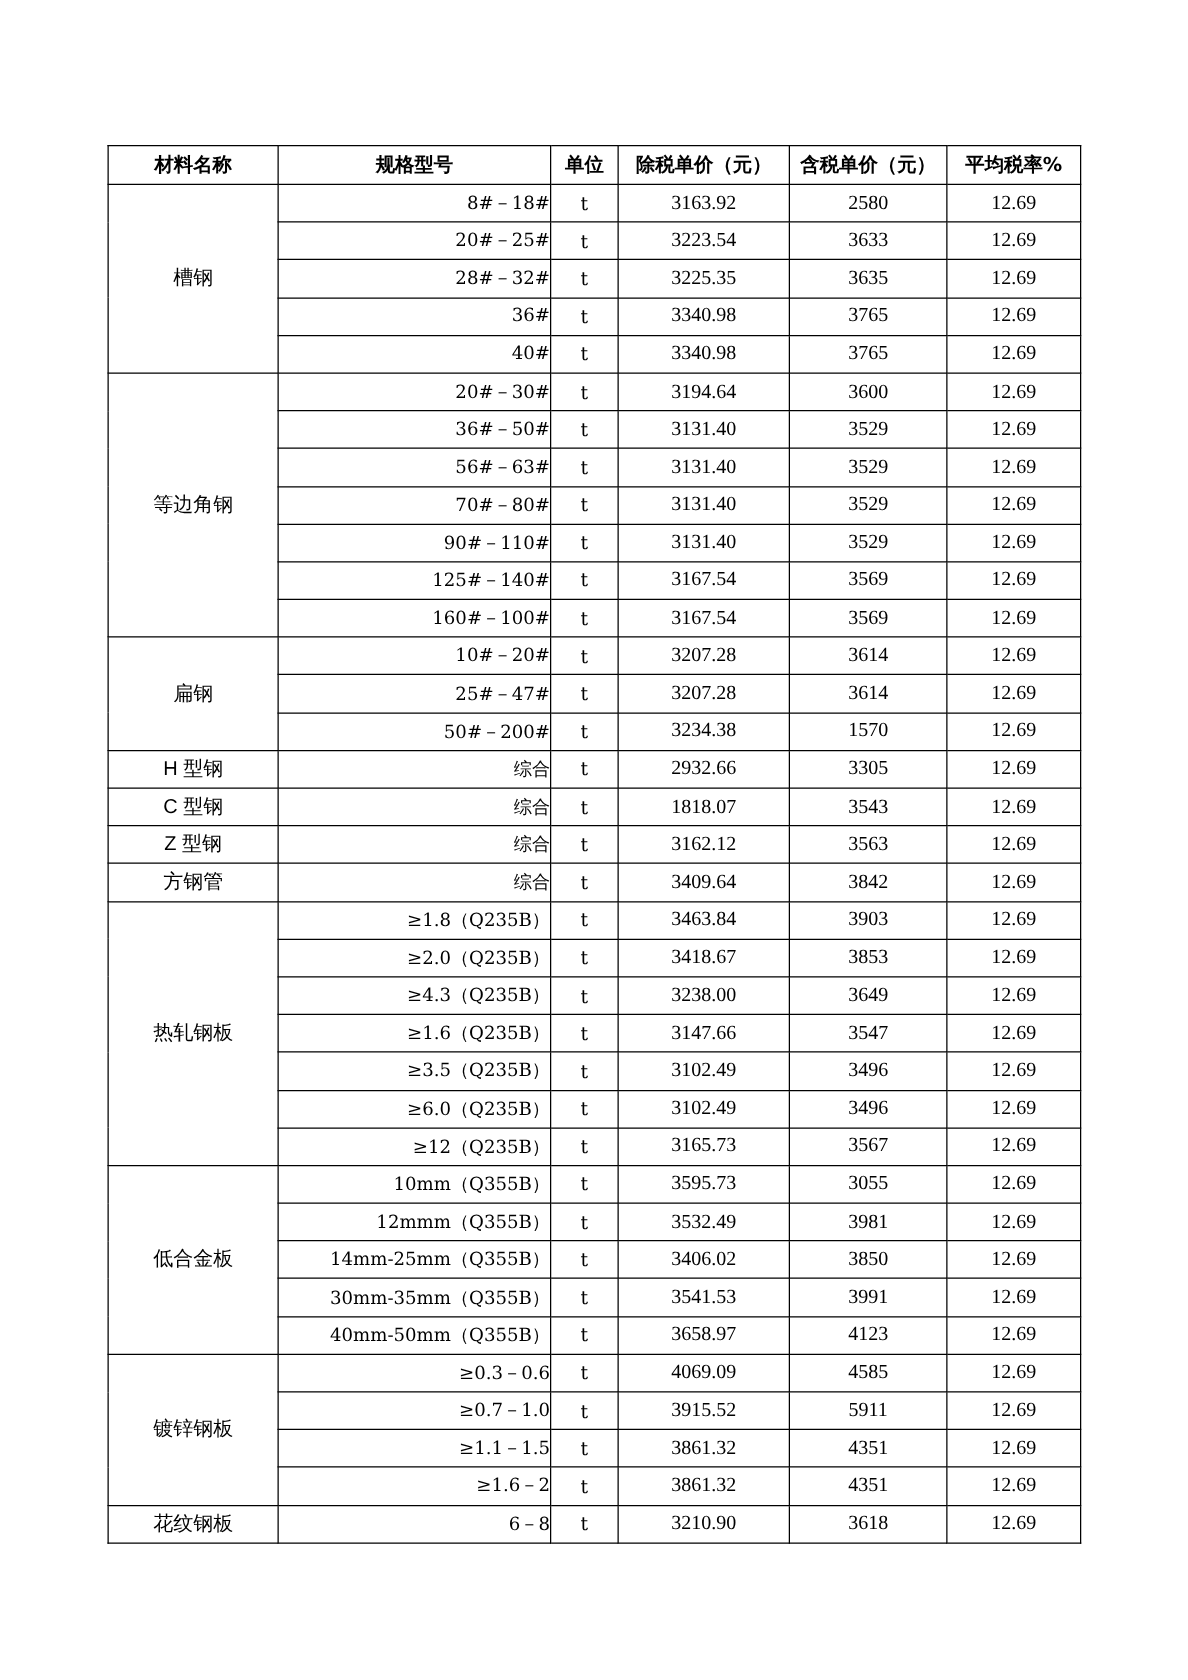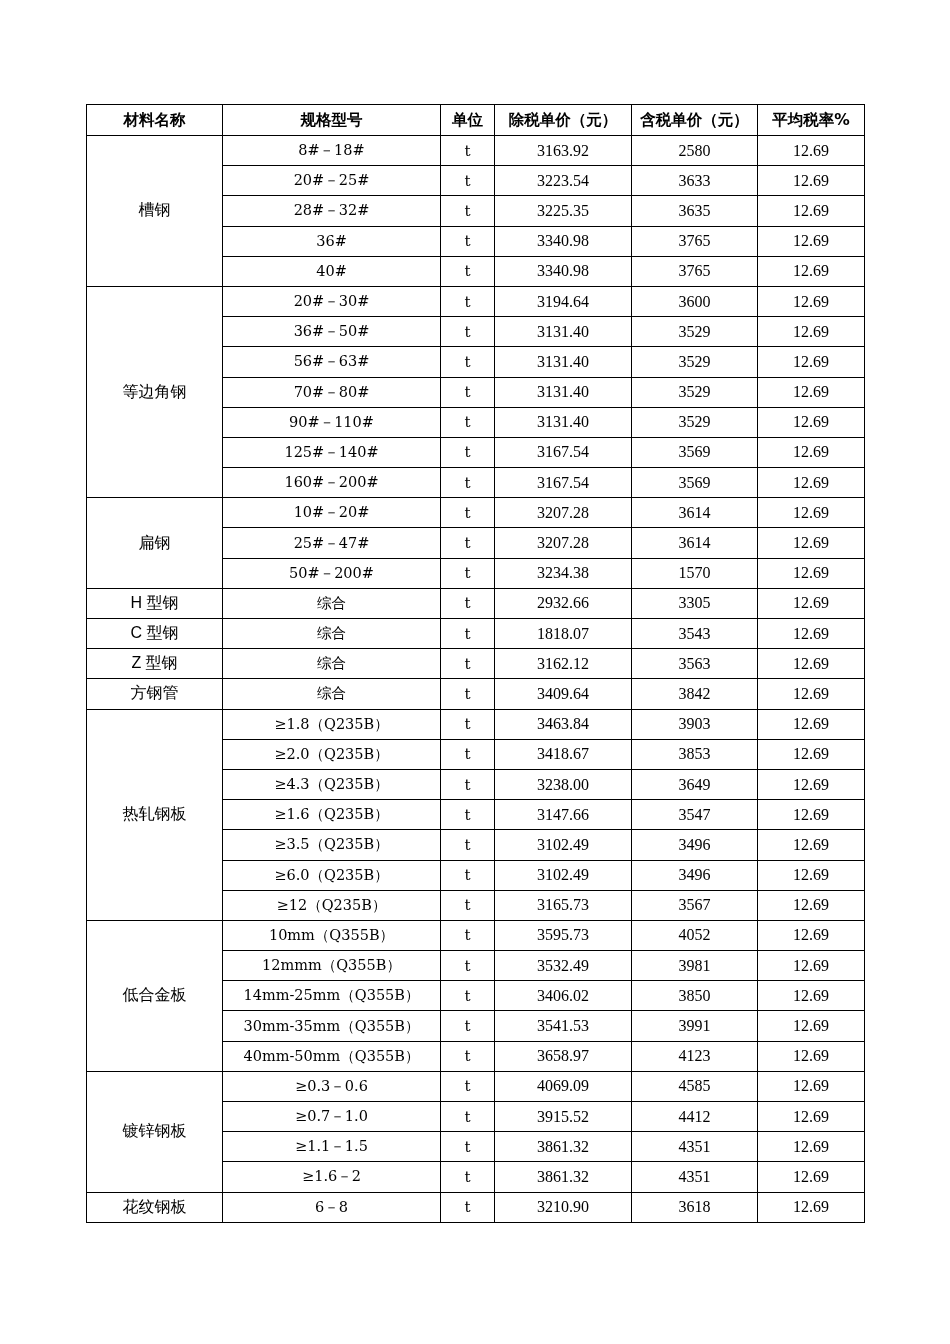--- a/index.html
+++ b/index.html
@@ -1,34 +1,34 @@
 <!DOCTYPE html>
 <html><head>
 <meta charset="utf-8">
 <style>
   html, body { margin: 0; padding: 0; background: #ffffff; }
   body { width: 950px; height: 1344px; position: relative; overflow: hidden; }
-  .page { position: absolute; left: 86px; top: 104px; }
+  .page { position: absolute; left: 86px; top: 116px; }
   table { border-collapse: collapse; table-layout: fixed; width: 778px; }
   td, th {
     border: 1px solid #000;
     text-align: center;
     vertical-align: middle;
     padding: 0;
     height: 29.2px;
     font-family: "DejaVu Serif", "Liberation Serif", serif;
     font-size: 15px;
     color: #000;
     white-space: nowrap;
     overflow: hidden;
   }
   th { height: 30px; font-weight: bold; font-family: "DejaVu Sans", "Liberation Sans", sans-serif; font-size: 15.5px; }
   td.num { font-family: "Liberation Serif", serif; font-size: 16px; }
   td.cat { font-family: Liberation Sans, sans-serif; font-size: 16px; }
-  td.spec { font-family: "DejaVu Serif", serif; font-size: 14.5px; }
+  td.spec { font-family: "DejaVu Serif", serif; font-size: 14.5px; text-align: right; }
   col.c1 { width: 136px; } col.c2 { width: 218px; } col.c3 { width: 54px; }
   col.c4 { width: 137px; } col.c5 { width: 126px; } col.c6 { width: 107px; }
 </style>
 </head>
 <body>
 
 <div class="page">
   <table>
     <colgroup>
       <col class="c1">
@@ -122,21 +122,21 @@
           <td class="num">12.69</td>
         </tr>
         <tr>
           <td class="spec">125#－140#</td>
           <td>t</td>
           <td class="num">3167.54</td>
           <td class="num">3569</td>
           <td class="num">12.69</td>
         </tr>
         <tr>
-          <td class="spec">160#－200#</td>
+          <td class="spec">160#－100#</td>
           <td>t</td>
           <td class="num">3167.54</td>
           <td class="num">3569</td>
           <td class="num">12.69</td>
         </tr>
         <tr>
           <td class="cat" rowspan="3">扁钢</td>
           <td class="spec">10#－20#</td>
           <td>t</td>
           <td class="num">3207.28</td>
@@ -237,21 +237,21 @@
           <td>t</td>
           <td class="num">3165.73</td>
           <td class="num">3567</td>
           <td class="num">12.69</td>
         </tr>
         <tr>
           <td class="cat" rowspan="5">低合金板</td>
           <td class="spec">10mm（Q355B）</td>
           <td>t</td>
           <td class="num">3595.73</td>
-          <td class="num">4052</td>
+          <td class="num">3055</td>
           <td class="num">12.69</td>
         </tr>
         <tr>
           <td class="spec">12mmm（Q355B）</td>
           <td>t</td>
           <td class="num">3532.49</td>
           <td class="num">3981</td>
           <td class="num">12.69</td>
         </tr>
         <tr>
@@ -280,21 +280,21 @@
           <td class="spec">≥0.3－0.6</td>
           <td>t</td>
           <td class="num">4069.09</td>
           <td class="num">4585</td>
           <td class="num">12.69</td>
         </tr>
         <tr>
           <td class="spec">≥0.7－1.0</td>
           <td>t</td>
           <td class="num">3915.52</td>
-          <td class="num">4412</td>
+          <td class="num">5911</td>
           <td class="num">12.69</td>
         </tr>
         <tr>
           <td class="spec">≥1.1－1.5</td>
           <td>t</td>
           <td class="num">3861.32</td>
           <td class="num">4351</td>
           <td class="num">12.69</td>
         </tr>
         <tr>

